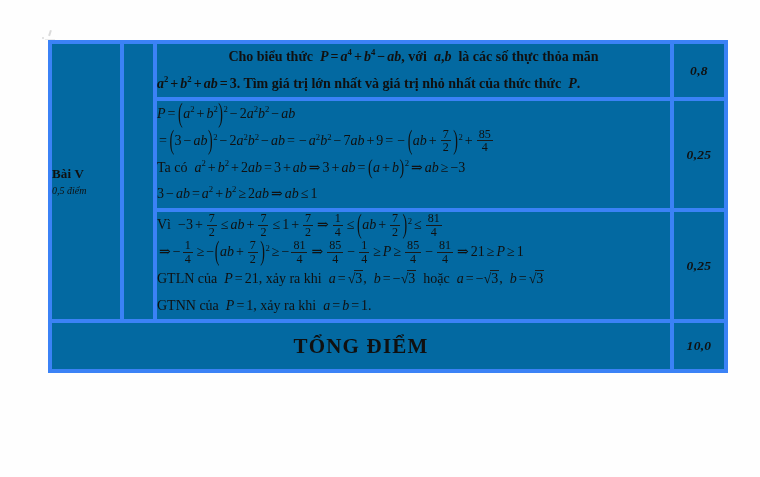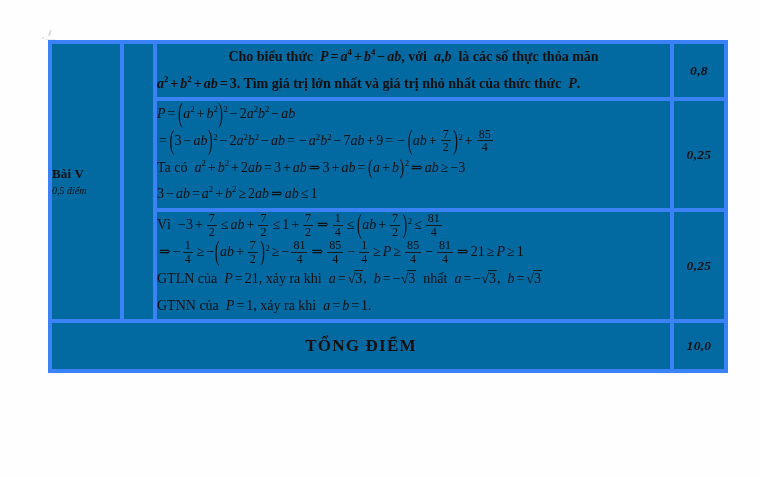--- a/index.html
+++ b/index.html
@@ -142,21 +142,21 @@
     padding: 0 1px 0 1px;
     margin-left: -1px;
   }
 
   .total-row td {
     height: 46px;
   }
   .total-label {
     text-align: center;
     font-weight: bold;
-    font-size: 17px;
+    font-size: 21px;
     letter-spacing: 1.2px;
   }
 </style>
 </head>
 <body>
 
 <div class="page">
 
   <div class="speck">
       <i></i>
@@ -233,21 +233,21 @@
           <span class="line">
             <span class="op">⇒</span>−<span class="frac"><span>1</span><span class="den">4</span></span><span class="op">≥</span>−<span class="paren">(</span><span class="m">ab</span><span class="op">+</span><span class="frac"><span>7</span><span class="den">2</span></span><span class="paren">)</span><sup class="en">2</sup><span class="op">≥</span>−<span class="frac"><span>81</span><span class="den">4</span></span><span class="op">⇒</span><span class="frac"><span>85</span><span class="den">4</span></span><span class="op">−</span><span class="frac"><span>1</span><span class="den">4</span></span><span class="op">≥</span><span class="m">P</span><span class="op">≥</span><span class="frac"><span>85</span><span class="den">4</span></span><span class="op">−</span><span class="frac"><span>81</span><span class="den">4</span></span><span class="op">⇒</span>21<span class="op">≥</span><span class="m">P</span><span class="op">≥</span>1
           </span>
 
           <span class="line">
             <span class="mn">GTLN của</span>
             <span class="m">&nbsp;P</span><span class="op">=</span>21,
             <span class="mn">xảy ra khi</span>
             <span class="m">&nbsp;a</span><span class="op">=</span><span class="sqrt">√<span class="bar">3</span></span>,
             <span class="m">&nbsp;b</span><span class="op">=</span>−<span class="sqrt">√<span class="bar">3</span></span>&nbsp;
-            <span class="mn">nhất</span>
+            <span class="mn">hoặc</span>
             <span class="m">&nbsp;a</span><span class="op">=</span>−<span class="sqrt">√<span class="bar">3</span></span>,
             <span class="m">&nbsp;b</span><span class="op">=</span><span class="sqrt">√<span class="bar">3</span></span>
           </span>
 
           <span class="line">
             <span class="mn">GTNN của</span>
             <span class="m">&nbsp;P</span><span class="op">=</span>1,
             <span class="mn">xảy ra khi</span>
             <span class="m">&nbsp;a</span><span class="op">=</span><span class="m">b</span><span class="op">=</span>1.
           </span>

